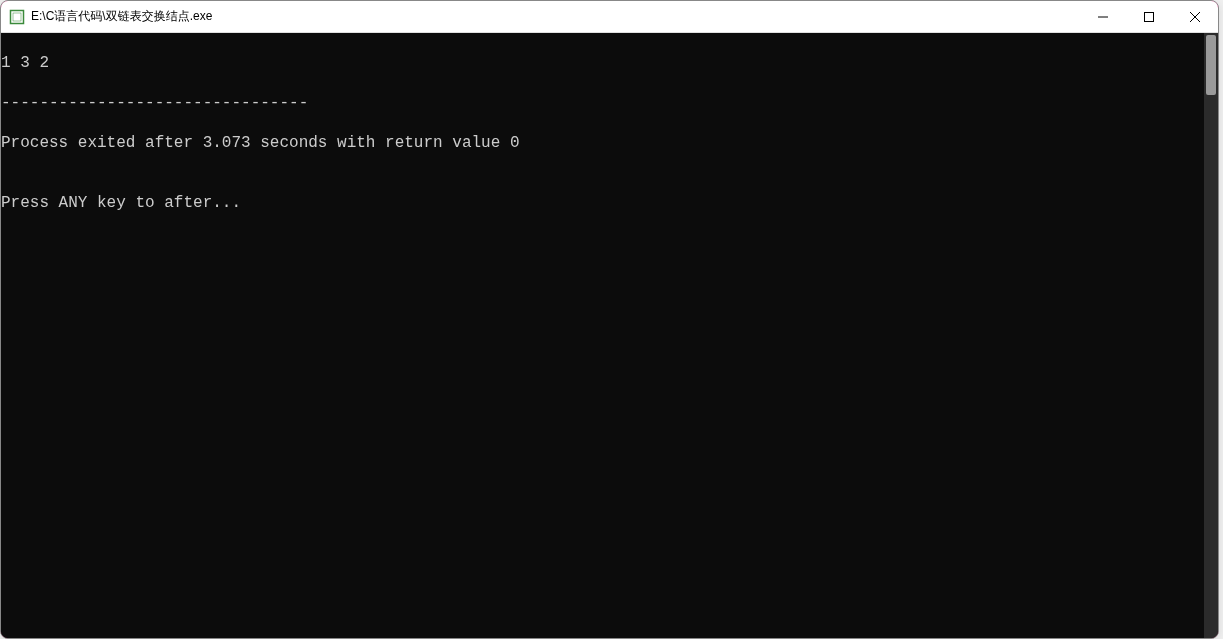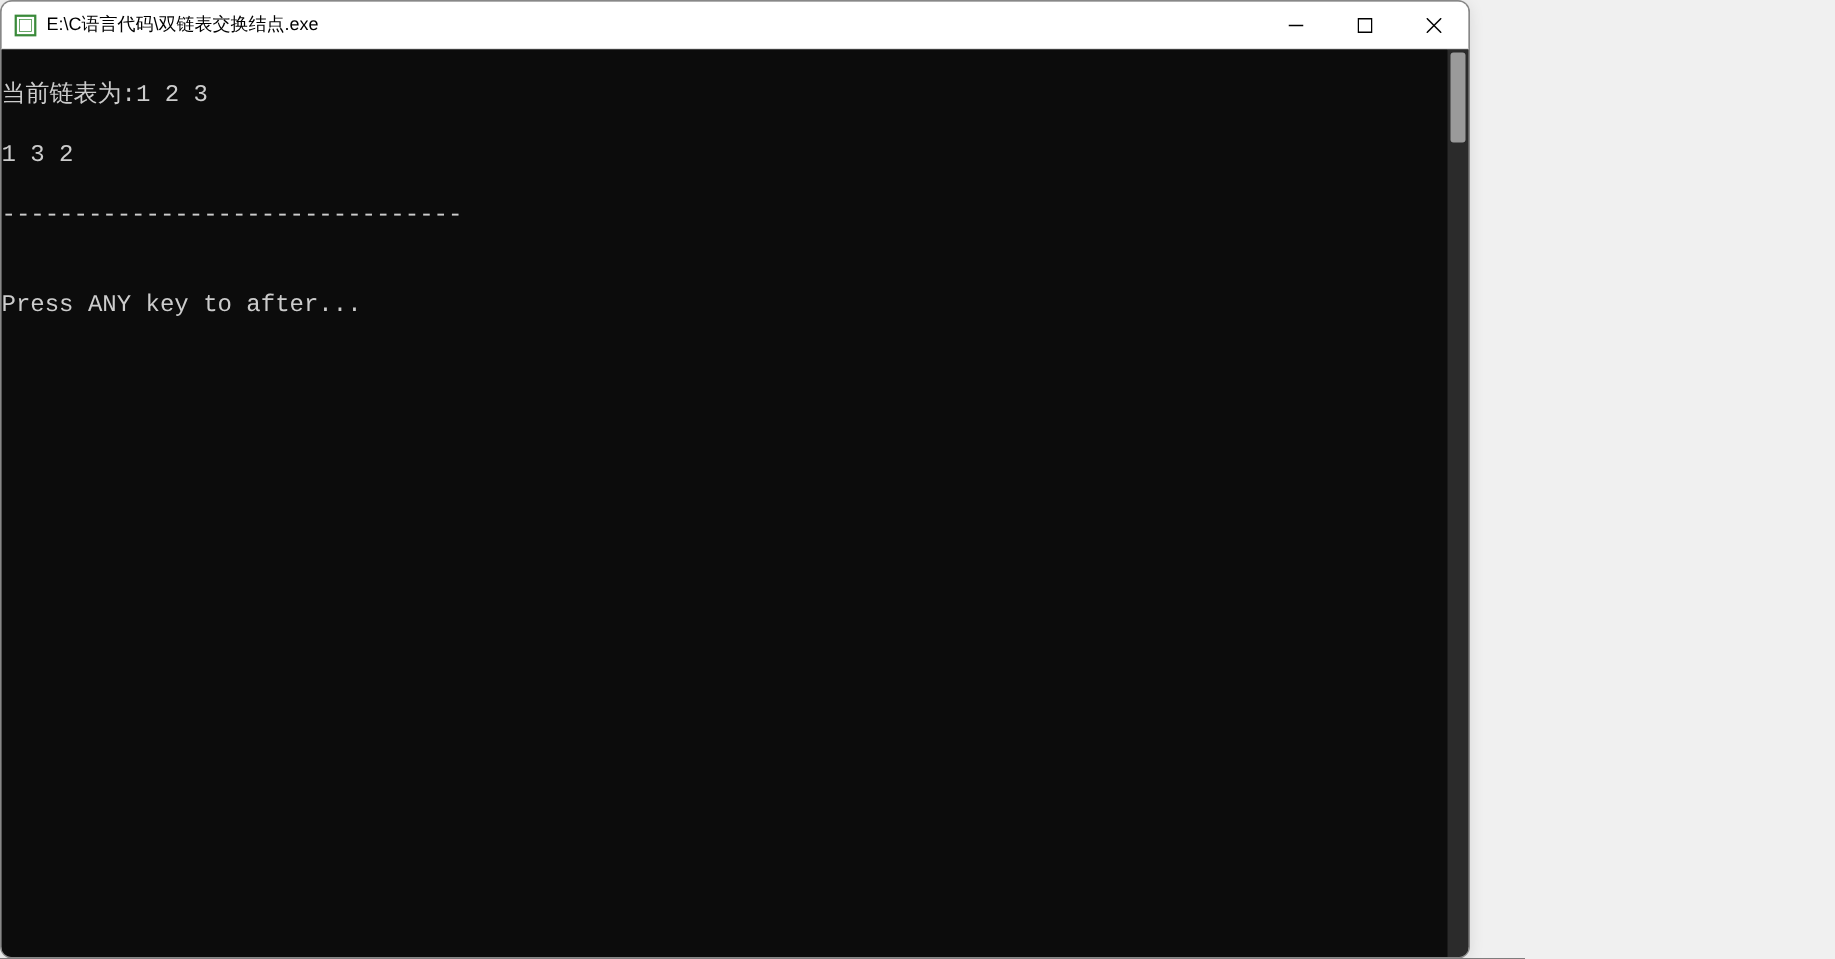--- a/index.html
+++ b/index.html
@@ -8,23 +8,23 @@
       box-sizing: border-box;
     }
     body {
       font-family: "Segoe UI", Tahoma, sans-serif;
       background: #f0f0f0;
       width: 1223px;
       height: 639px;
       overflow: hidden;
     }
     .window {
-      width: 980px;
+      width: 1219px;
       height: 639px;
-      background: #a3a3a3;
+      background: #ec4899;
       border: 1px solid #888;
       border-radius: 8px;
       overflow: hidden;
       display: flex;
       flex-direction: column;
       box-shadow: 0 2px 10px rgba(0,0,0,0.1);
     }
     .titlebar {
       height: 32px;
       background: #ffffff;
@@ -141,23 +141,23 @@
         <svg viewBox="0 0 10 10">
           <line x1="0" y1="0" x2="10" y2="10"></line>
           <line x1="10" y1="0" x2="0" y2="10"></line>
         </svg>
       </button>
     </div>
   </div>
 
   <div class="content-wrap">
     <div class="terminal">
-<span class="terminal-line">当前链表为:1 2 3</span>
 <span class="terminal-line">1 3 2</span>
 <span class="terminal-line">--------------------------------</span>
+<span class="terminal-line">Process exited after 3.073 seconds with return value 0</span>
 <span class="terminal-line"></span>
 <span class="terminal-line">Press ANY key to after...</span>
     </div>
     <div class="scrollbar">
       <div class="scrollbar-thumb"></div>
     </div>
   </div>
 </div>
 
 </body></html>

